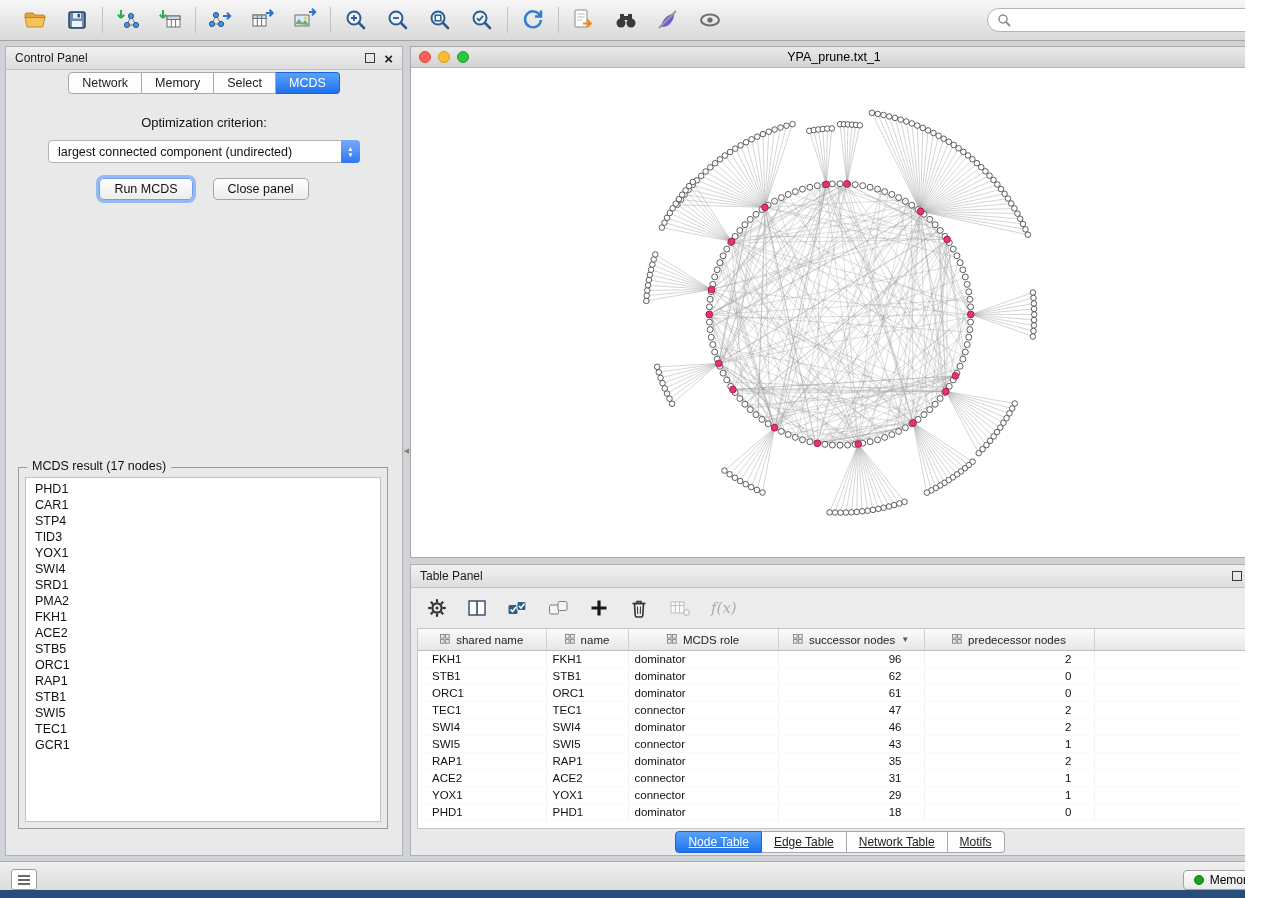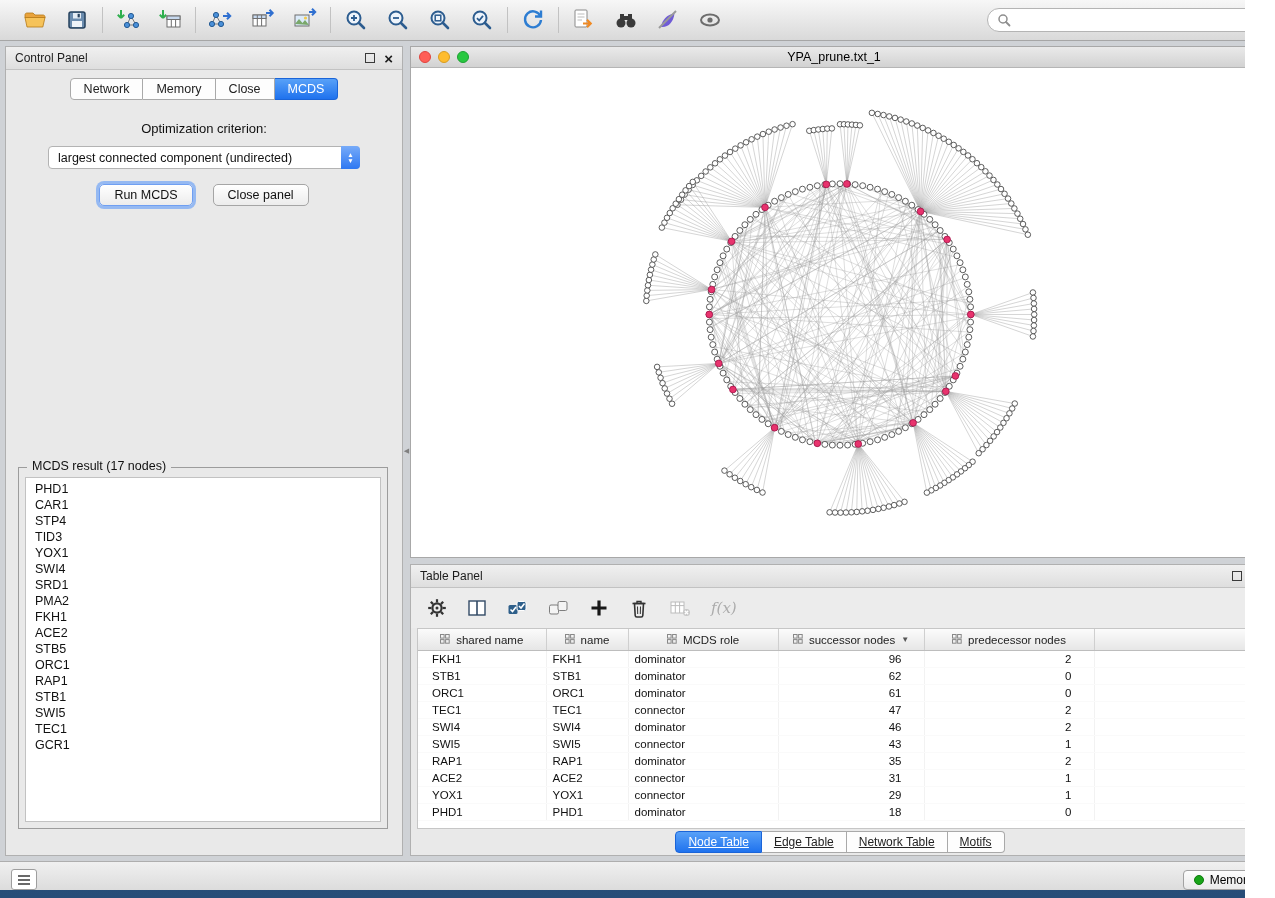--- a/index.html
+++ b/index.html
@@ -17,21 +17,21 @@
 
   
   .main{flex:1;display:flex;padding:5px;background:#cfd2d6;min-height:0;}
   .panel-titlebar{flex:0 0 22px;height:22px;background:linear-gradient(#f0f0f0,#dedede);border-bottom:1px solid #c2c2c2;display:flex;align-items:center;padding:0 9px;font-size:12px;color:#1c1c1c;}
   .win-controls{margin-left:auto;display:flex;align-items:center;gap:9px;}
   .float-btn{width:8px;height:8px;border:1.5px solid #3a3a3a;display:inline-block;cursor:pointer;}
   .close-btn{font-size:15px;font-weight:bold;color:#1c1c1c;line-height:1;cursor:pointer;}
 
   
   .control-panel{flex:0 0 398px;width:398px;background:#e9e9e9;border:1px solid #b0b0b0;display:flex;flex-direction:column;position:relative;box-sizing:border-box;}
-  .cp-tabs{display:flex;justify-content:center;margin-top:8px;}
+  .cp-tabs{display:flex;justify-content:center;margin-top:2px;}
   .cp-tab{font-size:12.5px;padding:3px 13px;background:#fdfdfd;border:1px solid #a9a9a9;border-left:none;color:#222;cursor:pointer;}
   .cp-tab:first-child{border-left:1px solid #a9a9a9;border-radius:4px 0 0 4px;}
   .cp-tab:last-child{border-radius:0 4px 4px 0;}
   .cp-tab.active{background:linear-gradient(#58a1f8,#1f72ee);border-color:#1a64d8;color:#fff;}
   .opt-label{text-align:center;font-size:13px;margin-top:21px;}
   .dropdown{width:312px;height:23px;margin:10px auto 0;background:#fff;border:1px solid #b3b3b3;border-radius:4px;display:flex;align-items:center;font-size:12.5px;position:relative;padding-left:9px;box-sizing:border-box;cursor:pointer;}
   .dd-stepper{position:absolute;right:-1px;top:-1px;bottom:-1px;width:19px;background:linear-gradient(#77abf9,#2e78f2);border-radius:0 4px 4px 0;display:flex;flex-direction:column;align-items:center;justify-content:center;color:#fff;font-size:6.5px;line-height:5.5px;}
   .btn-row{display:flex;justify-content:center;gap:20px;margin-top:15px;}
   .cp-btn{font-family:inherit;font-size:12.5px;padding:3px 14px;border:1px solid #a5a5a5;border-radius:5px;background:linear-gradient(#ffffff,#ececec);color:#111;cursor:pointer;}
   .cp-btn.focus{box-shadow:0 0 0 3px rgba(80,146,250,.55);border-color:#6f9ff2;}
@@ -249,21 +249,21 @@
         <div class="panel-titlebar">
           <span>Control Panel</span>
           <span class="win-controls">
             <span class="float-btn"></span>
             <span class="close-btn">×</span>
           </span>
         </div>
         <div class="cp-tabs" id="cp-tabs">
             <div class="cp-tab">Network</div>
             <div class="cp-tab">Memory</div>
-            <div class="cp-tab">Close</div>
+            <div class="cp-tab">Select</div>
             <div class="cp-tab active">MCDS</div>
           </div>
         <div class="opt-label">Optimization criterion:</div>
         <div class="dropdown">
           <span>largest connected component (undirected)</span>
           <span class="dd-stepper">
               <span>▲</span>
               <span>▼</span>
             </span>
         </div>

